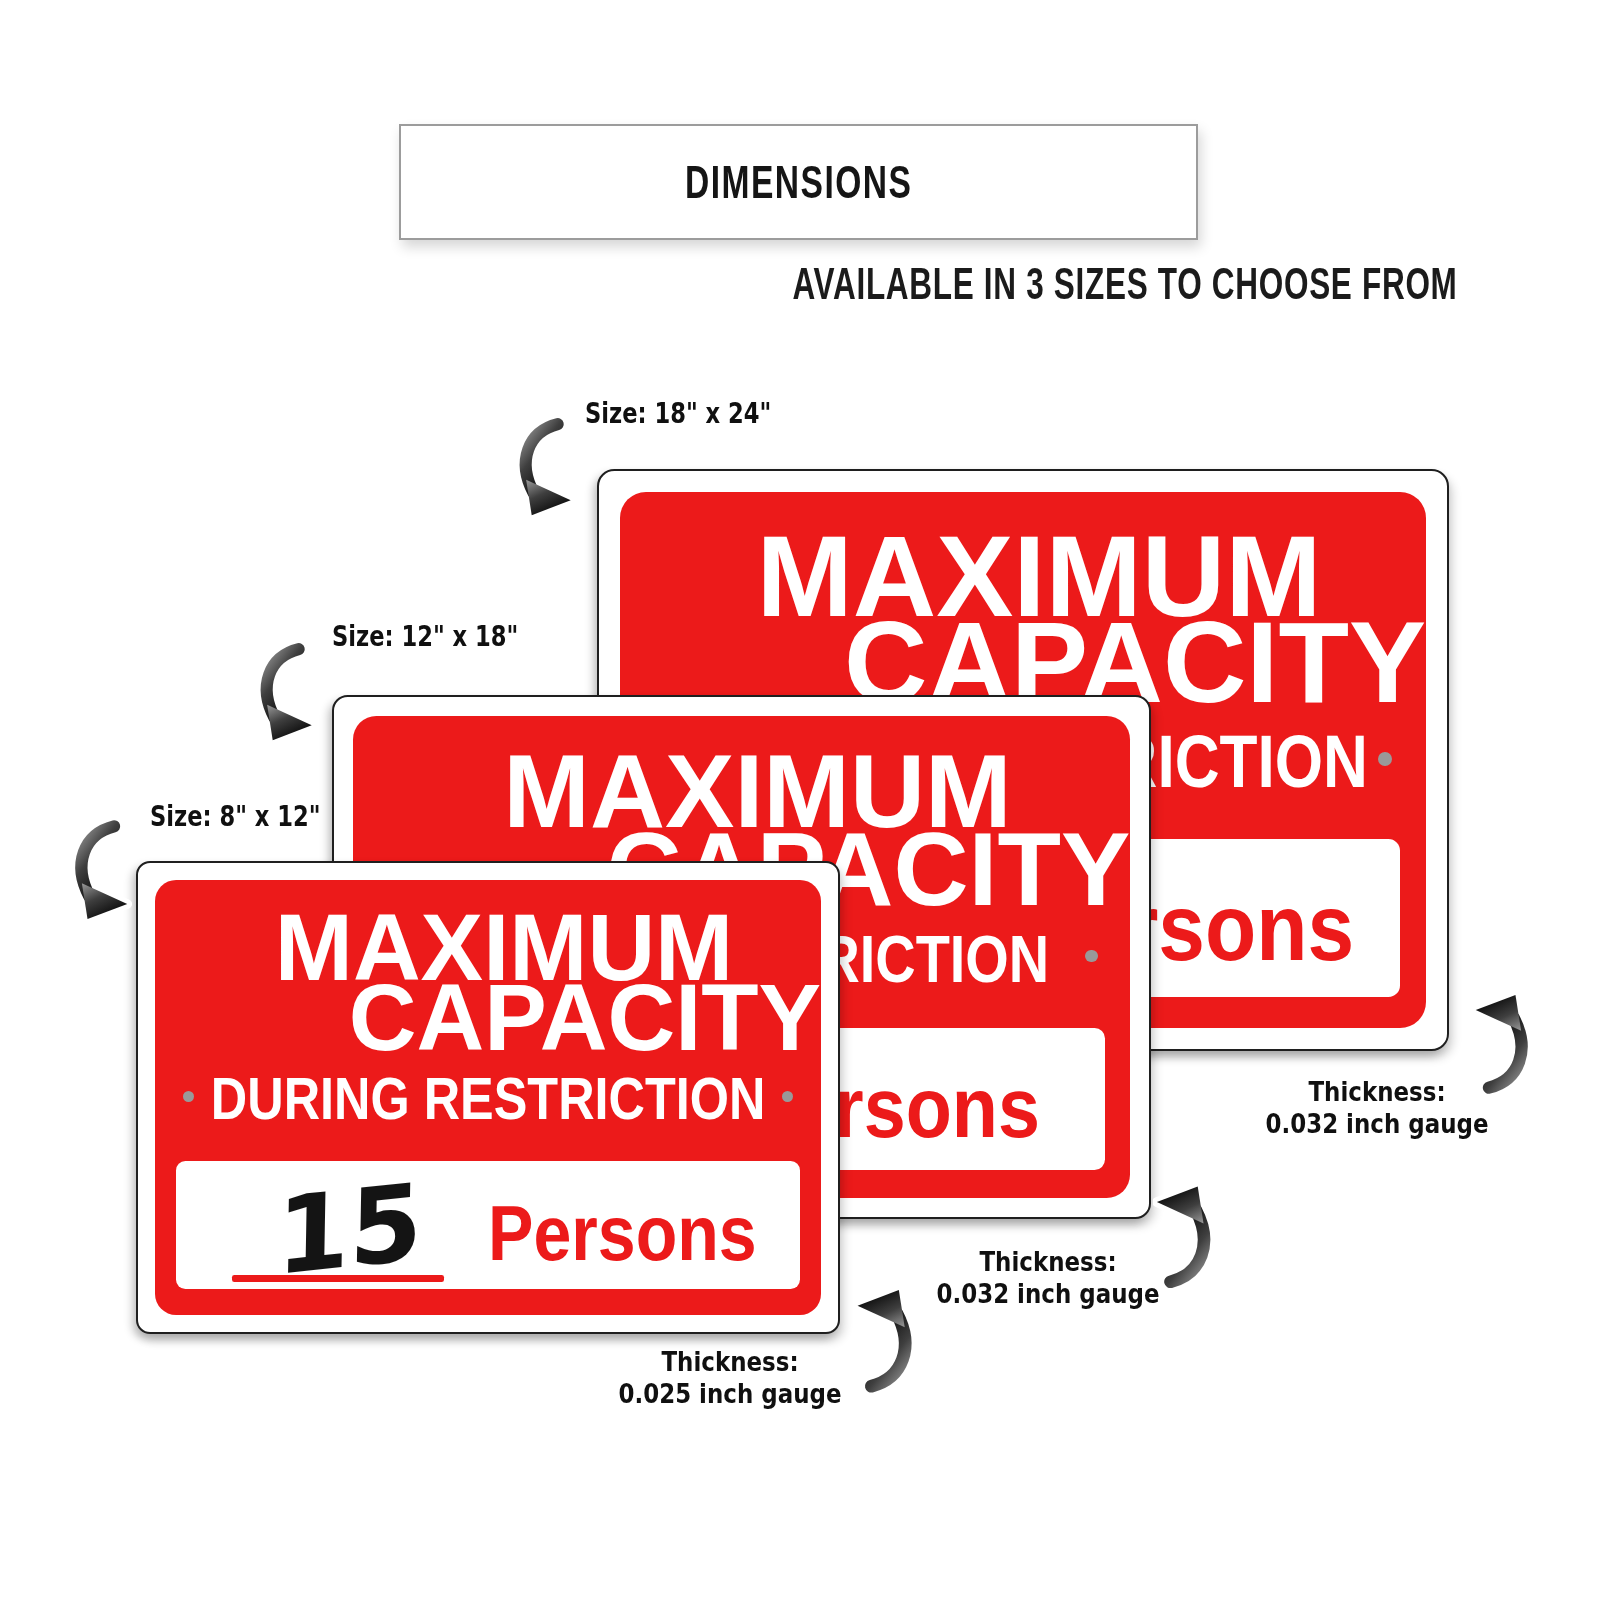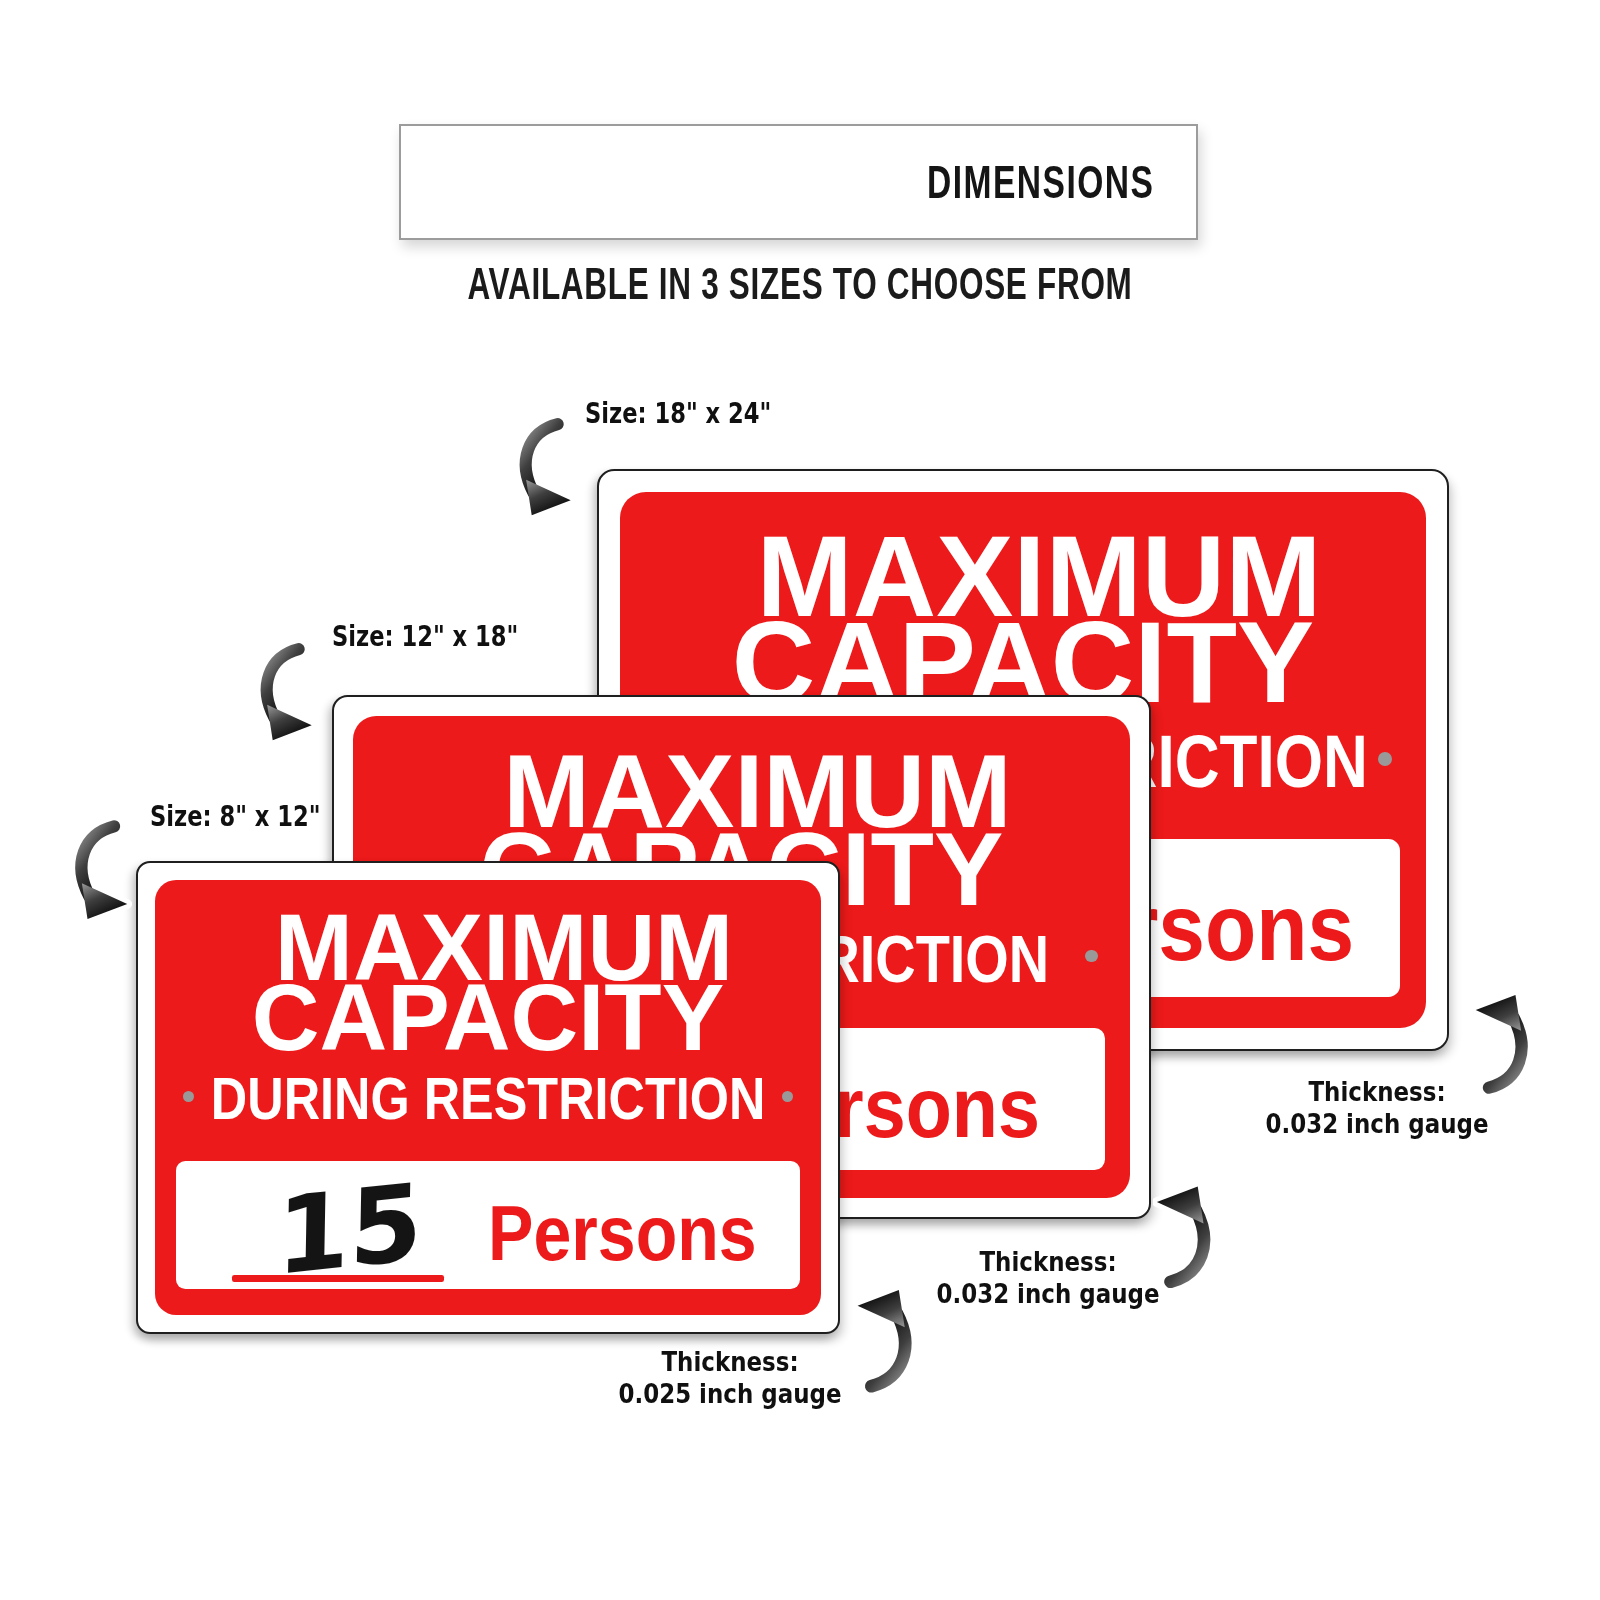--- a/index.html
+++ b/index.html
@@ -7,27 +7,27 @@
     width:1600px; height:1600px; position:relative; overflow:hidden;
     background:#ffffff; font-family:"Liberation Sans", sans-serif;
     --red:#EC1A1A;
   }
 
   
   .header-box {
     position:absolute; left:399px; top:124px; width:795px; height:112px;
     background:#fff; border:2px solid #9c9c9c;
     box-shadow:3px 7px 12px rgba(0,0,0,.16);
-    display:flex; align-items:center; justify-content:flex-end;
+    display:flex; align-items:center; justify-content:center;
   }
   .header-title {
     font-size:46px; font-weight:bold; color:#151515; letter-spacing:2px;
     transform:scaleX(.73); white-space:nowrap;
   }
-  .subtitle-wrap { position:absolute; left:0; top:258px; width:1600px; text-align:center; }
+  .subtitle-wrap { position:absolute; left:0; top:258px; width:1600px; text-align:right; }
   .subtitle {
     display:inline-block; font-size:45px; font-weight:bold; color:#1b1b1b;
     transform:scaleX(.70); white-space:nowrap; letter-spacing:1px;
   }
 
   
   .sign {
     position:absolute; background:#fff; border:2px solid #1f1f1f;
     border-radius:.030em;
     box-shadow:-4px 5px 9px rgba(0,0,0,.22), 4px 7px 10px rgba(0,0,0,.16);
@@ -37,21 +37,21 @@
   .sign-front  { left:136px; top:861px; width:700px; height:469px; font-size:469px; z-index:3; }
 
   .sign-face {
     position:absolute; inset:.036em; background:var(--red); border-radius:.045em;
   }
   .sign-line {
     position:absolute; left:0; width:100%; text-align:center; color:#fff;
     font-weight:bold; line-height:1; white-space:nowrap;
   }
   .l1 { top:4.8%;  font-size:.20em;margin-left:16px; }
-  .l2 { top:21%;   font-size:.20em; }
+  .l2 { top:21%;   font-size:.20em;text-align:right; }
   .l3 { top:43.5%; font-size:.128em; transform:scaleX(.84); }
 
   .hole {
     position:absolute; width:.024em; height:.024em; border-radius:50%;
     background:#999999; top:48.5%;
   }
   .hole-left  { left:4.2%; }
   .hole-right { right:4.2%; }
 
   .panel {

